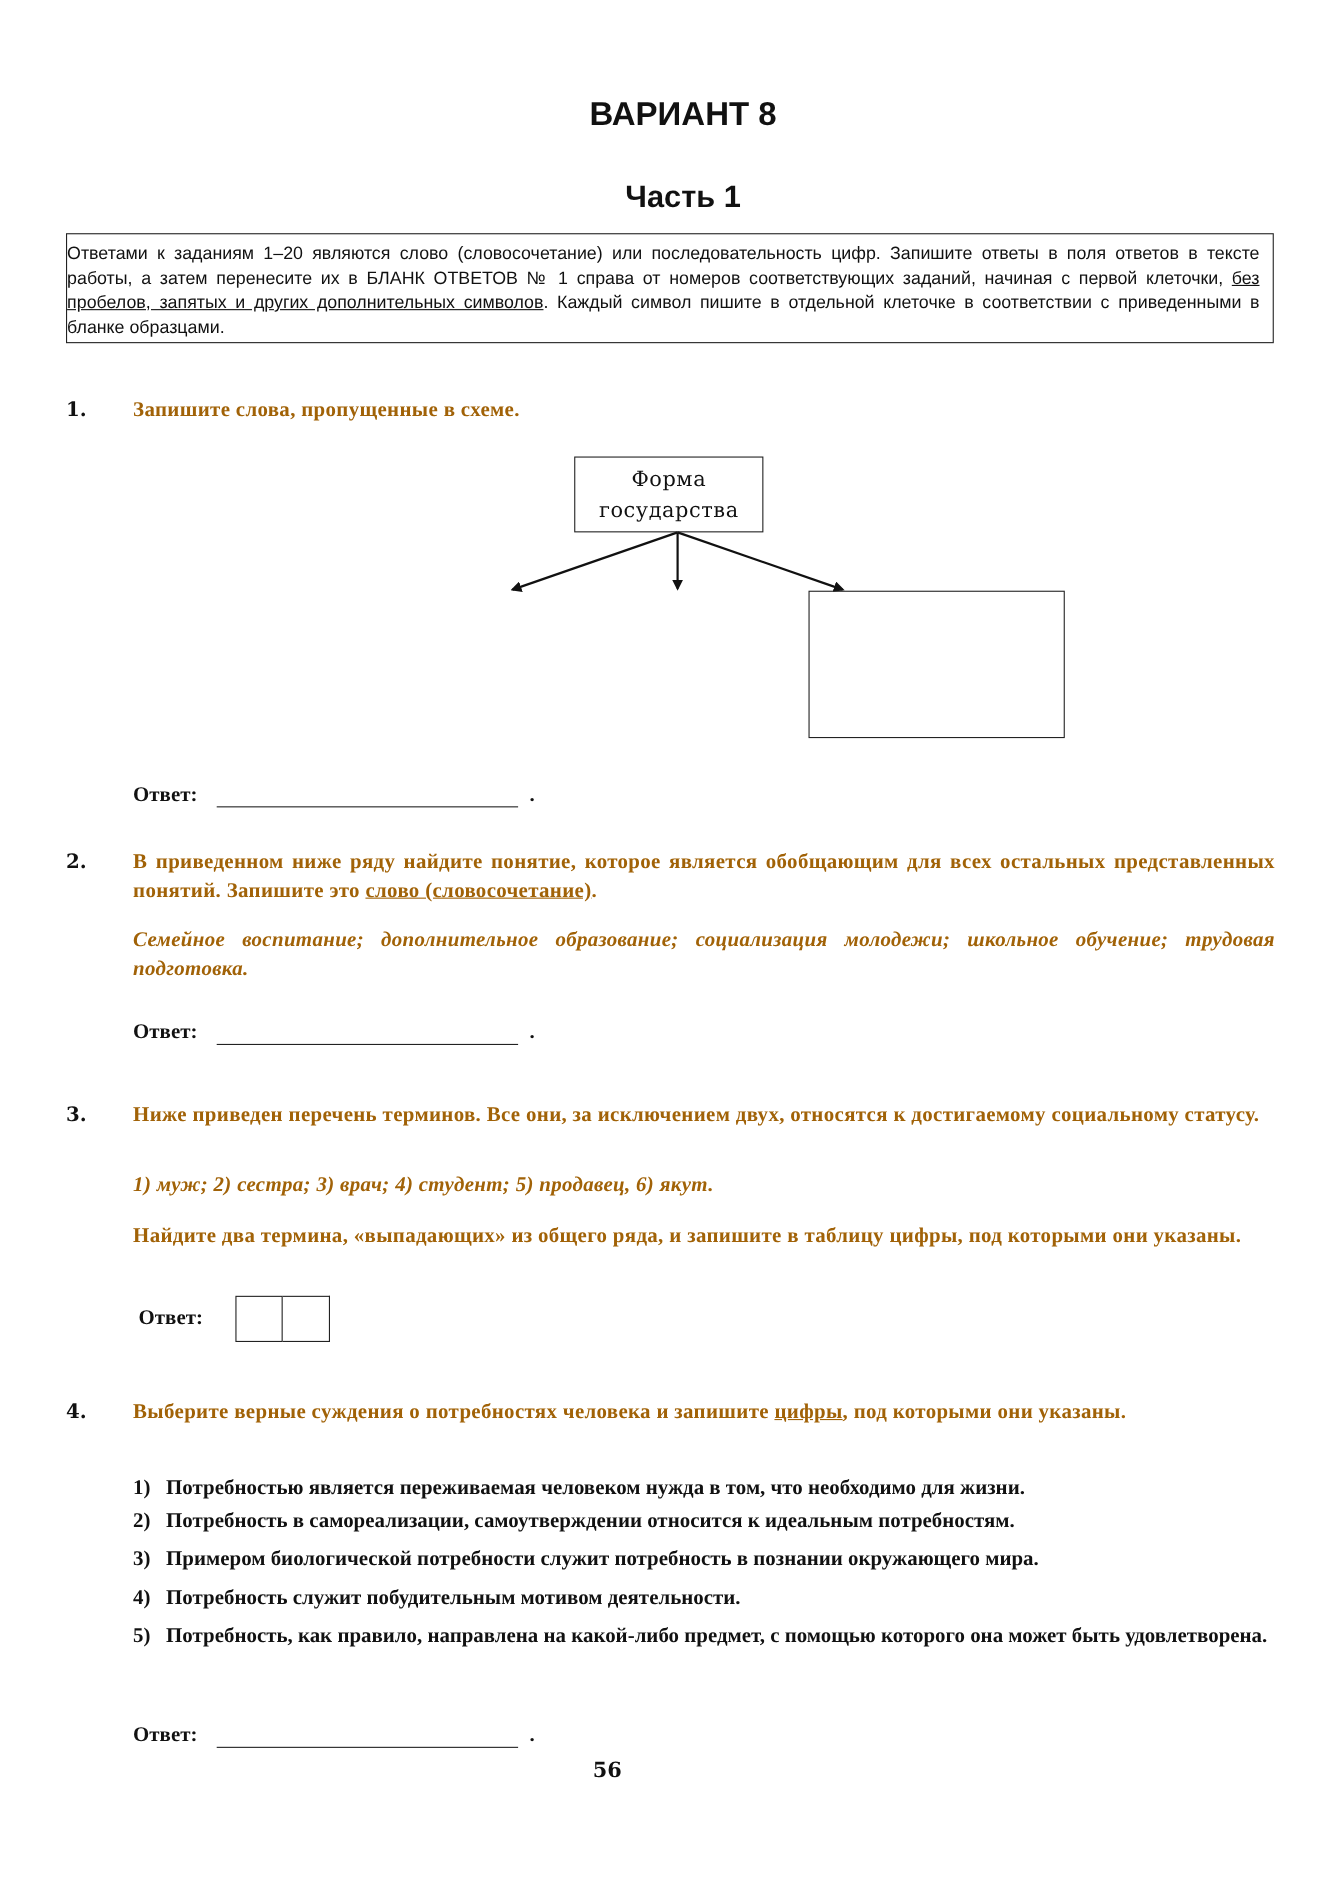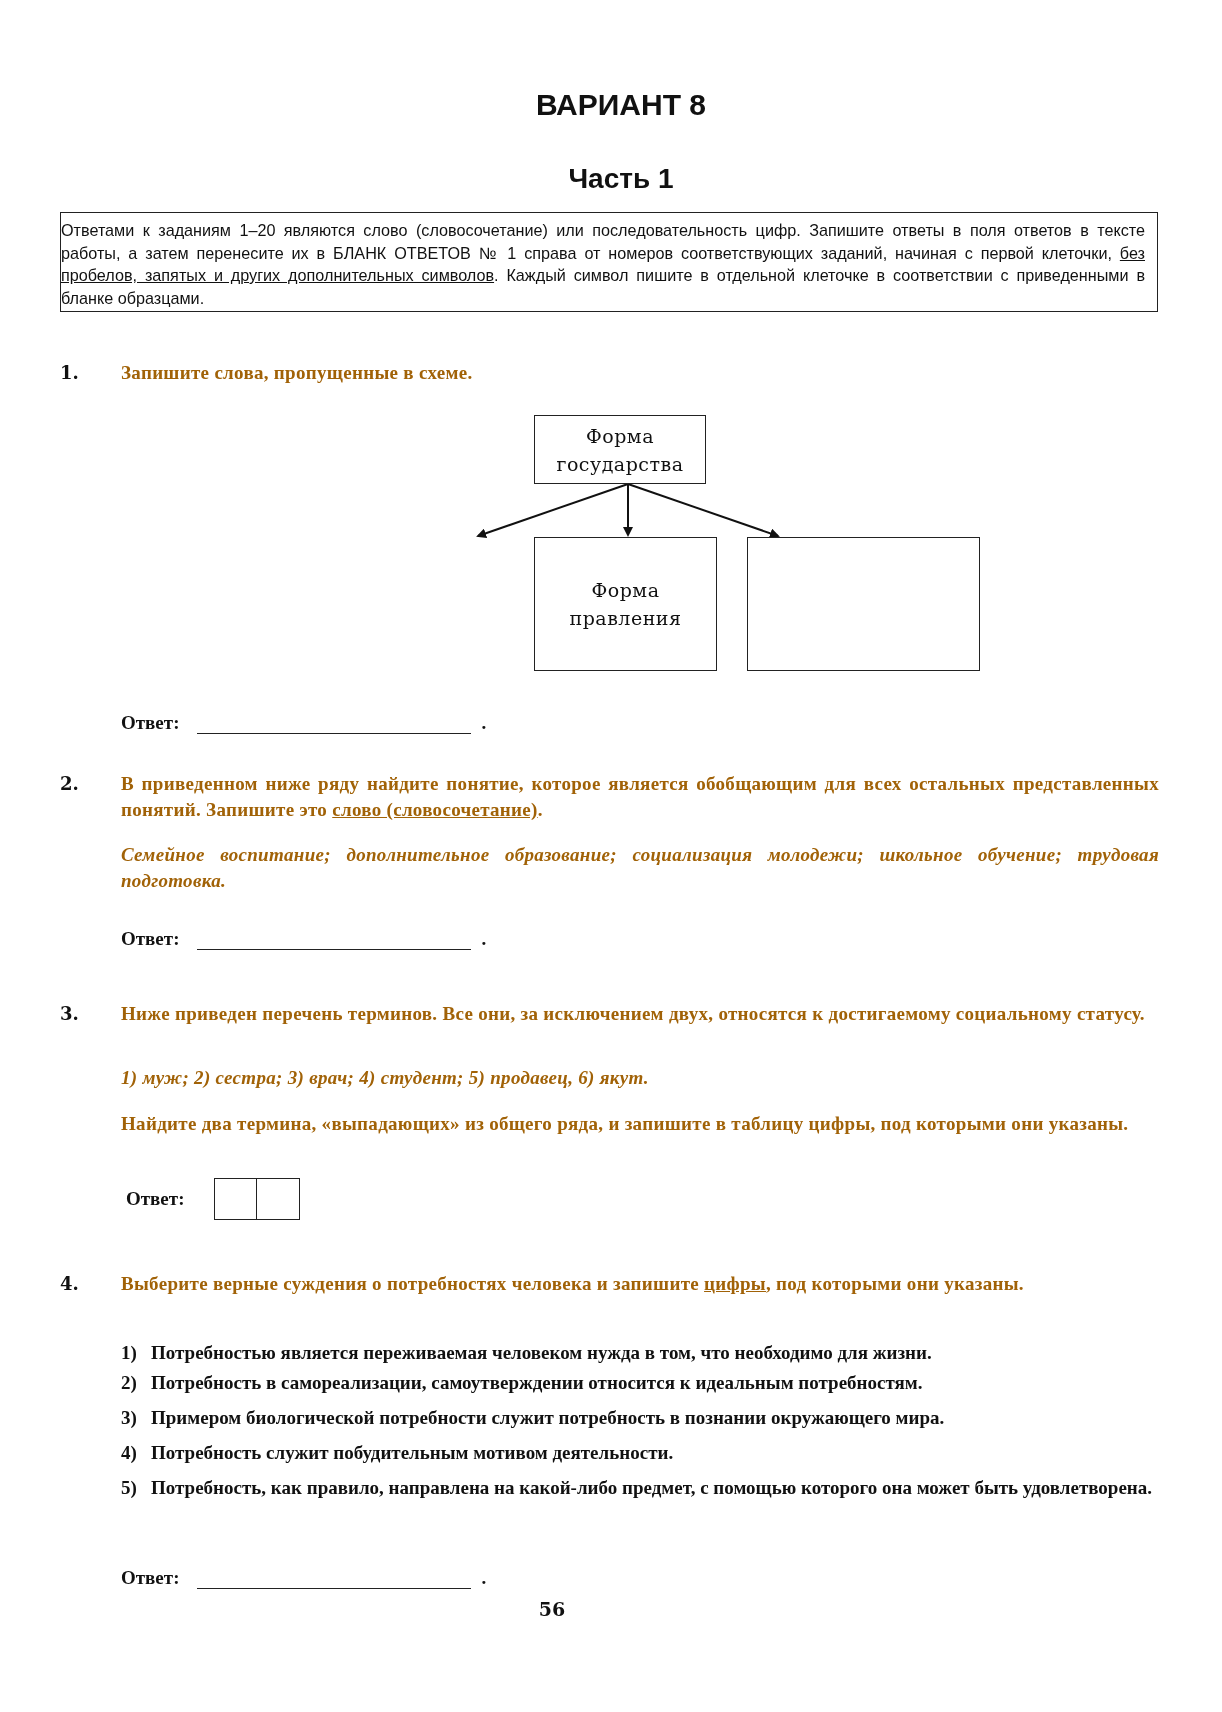--- a/index.html
+++ b/index.html
@@ -47,36 +47,33 @@
 <div id="variant-title" class="abs title">ВАРИАНТ 8</div>
 <div id="part-title" class="abs title">Часть 1</div>
 
 <div id="instruction-box" class="abs">
   <span>Ответами к заданиям 1–20 являются слово (словосочетание) или последовательность цифр. Запишите ответы в поля ответов в тексте работы, а затем перенесите их в БЛАНК ОТВЕТОВ № 1 справа от номеров соответствующих заданий, начиная с первой клеточки, </span><u>без пробелов, запятых и других дополнительных символов</u><span>. Каждый символ пишите в отдельной клеточке в соответствии с приведенными в бланке образцами.</span>
 </div>
 
 <div class="abs qnum" style="top:362px;">1.</div>
 <div class="abs qtext" style="top:360px;">Запишите слова, пропущенные в схеме.</div>
 
-<div class="abs" style="left:16px;top:0;width:1068px;height:1712px;pointer-events:none;">
+<div class="abs" style="left:4px;top:0;width:1068px;height:1712px;pointer-events:none;">
   <svg width="1222" height="1712" style="position:absolute;left:0;top:0;">
     <defs>
       <marker id="arr" markerWidth="10" markerHeight="10" refX="8" refY="5" orient="auto" markerUnits="userSpaceOnUse">
         <path d="M0,0 L10,5 L0,10 Z" fill="#111"></path>
       </marker>
     </defs>
     <line x1="612" y1="484" x2="462" y2="536" stroke="#111" stroke-width="2" marker-end="url(#arr)"></line>
     <line x1="612" y1="484" x2="612" y2="535" stroke="#111" stroke-width="2" marker-end="url(#arr)"></line>
     <line x1="612" y1="484" x2="762" y2="536" stroke="#111" stroke-width="2" marker-end="url(#arr)"></line>
   </svg>
   <div class="dbox" style="left:518px;top:415px;width:172px;height:69px;">
     <span>Форма государства</span>
-  </div>
-  <div class="dbox" style="left:518px;top:537px;width:183px;height:134px;padding:0 20px;">
-    <span>Форма правления</span>
   </div>
   <div class="dbox" style="left:731px;top:537px;width:233px;height:134px;">
     <span></span>
   </div>
 </div>
 
 <div class="abs answer-row" style="top:712px;">
   <span>Ответ:</span>
   <span class="answer-line"></span>
   <span class="answer-dot">.</span>

